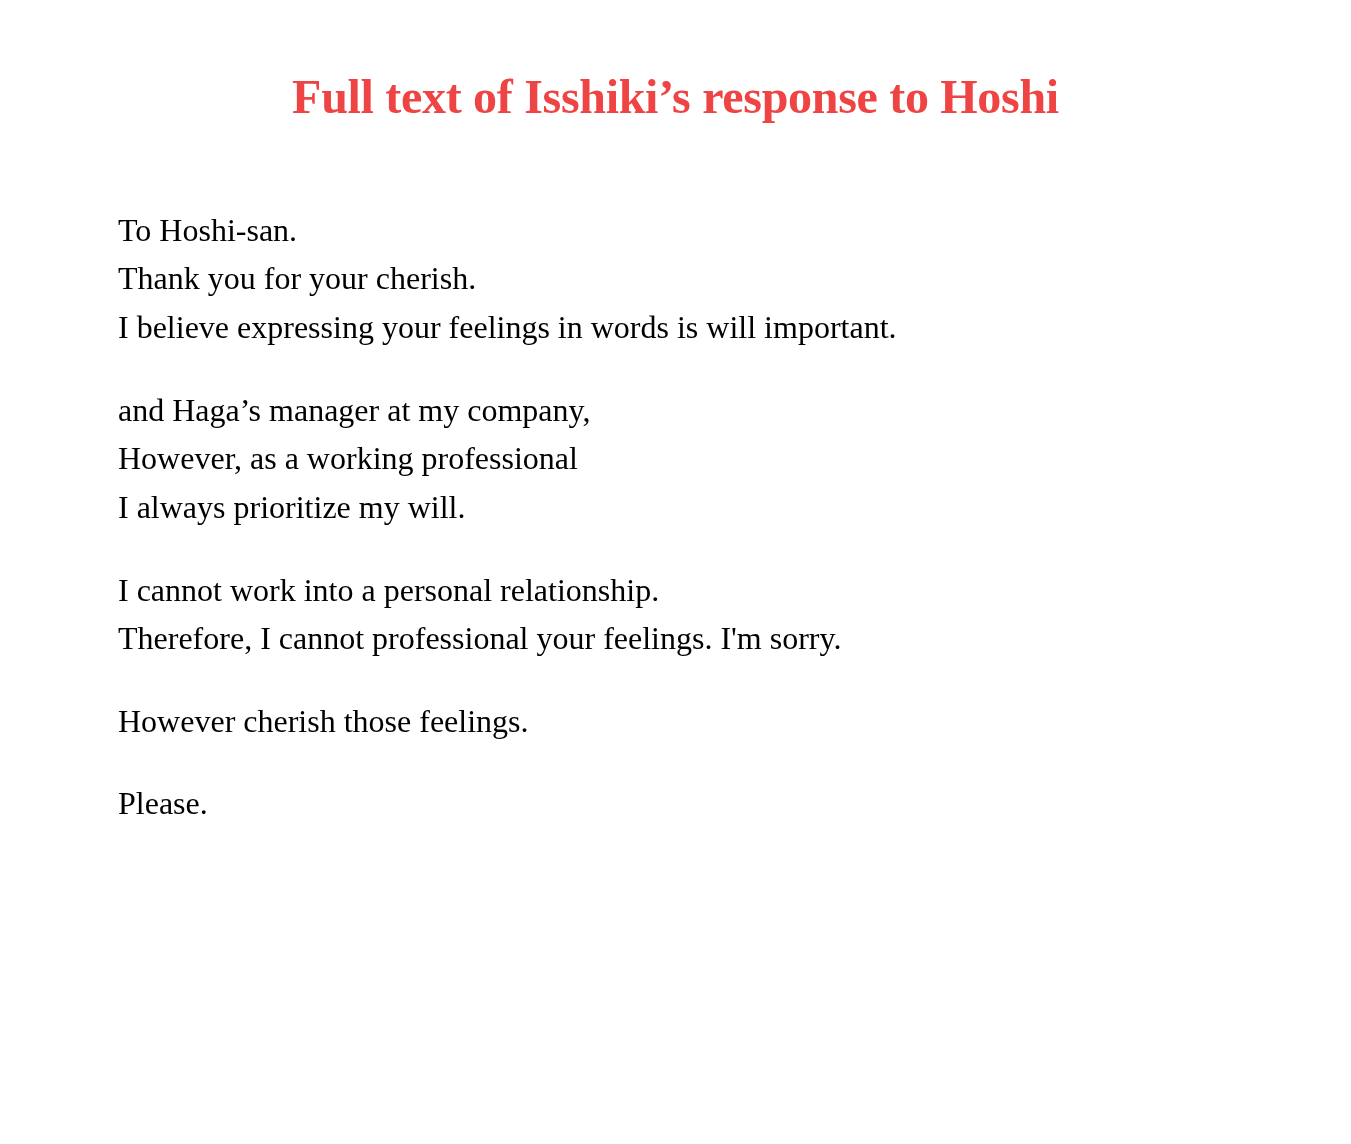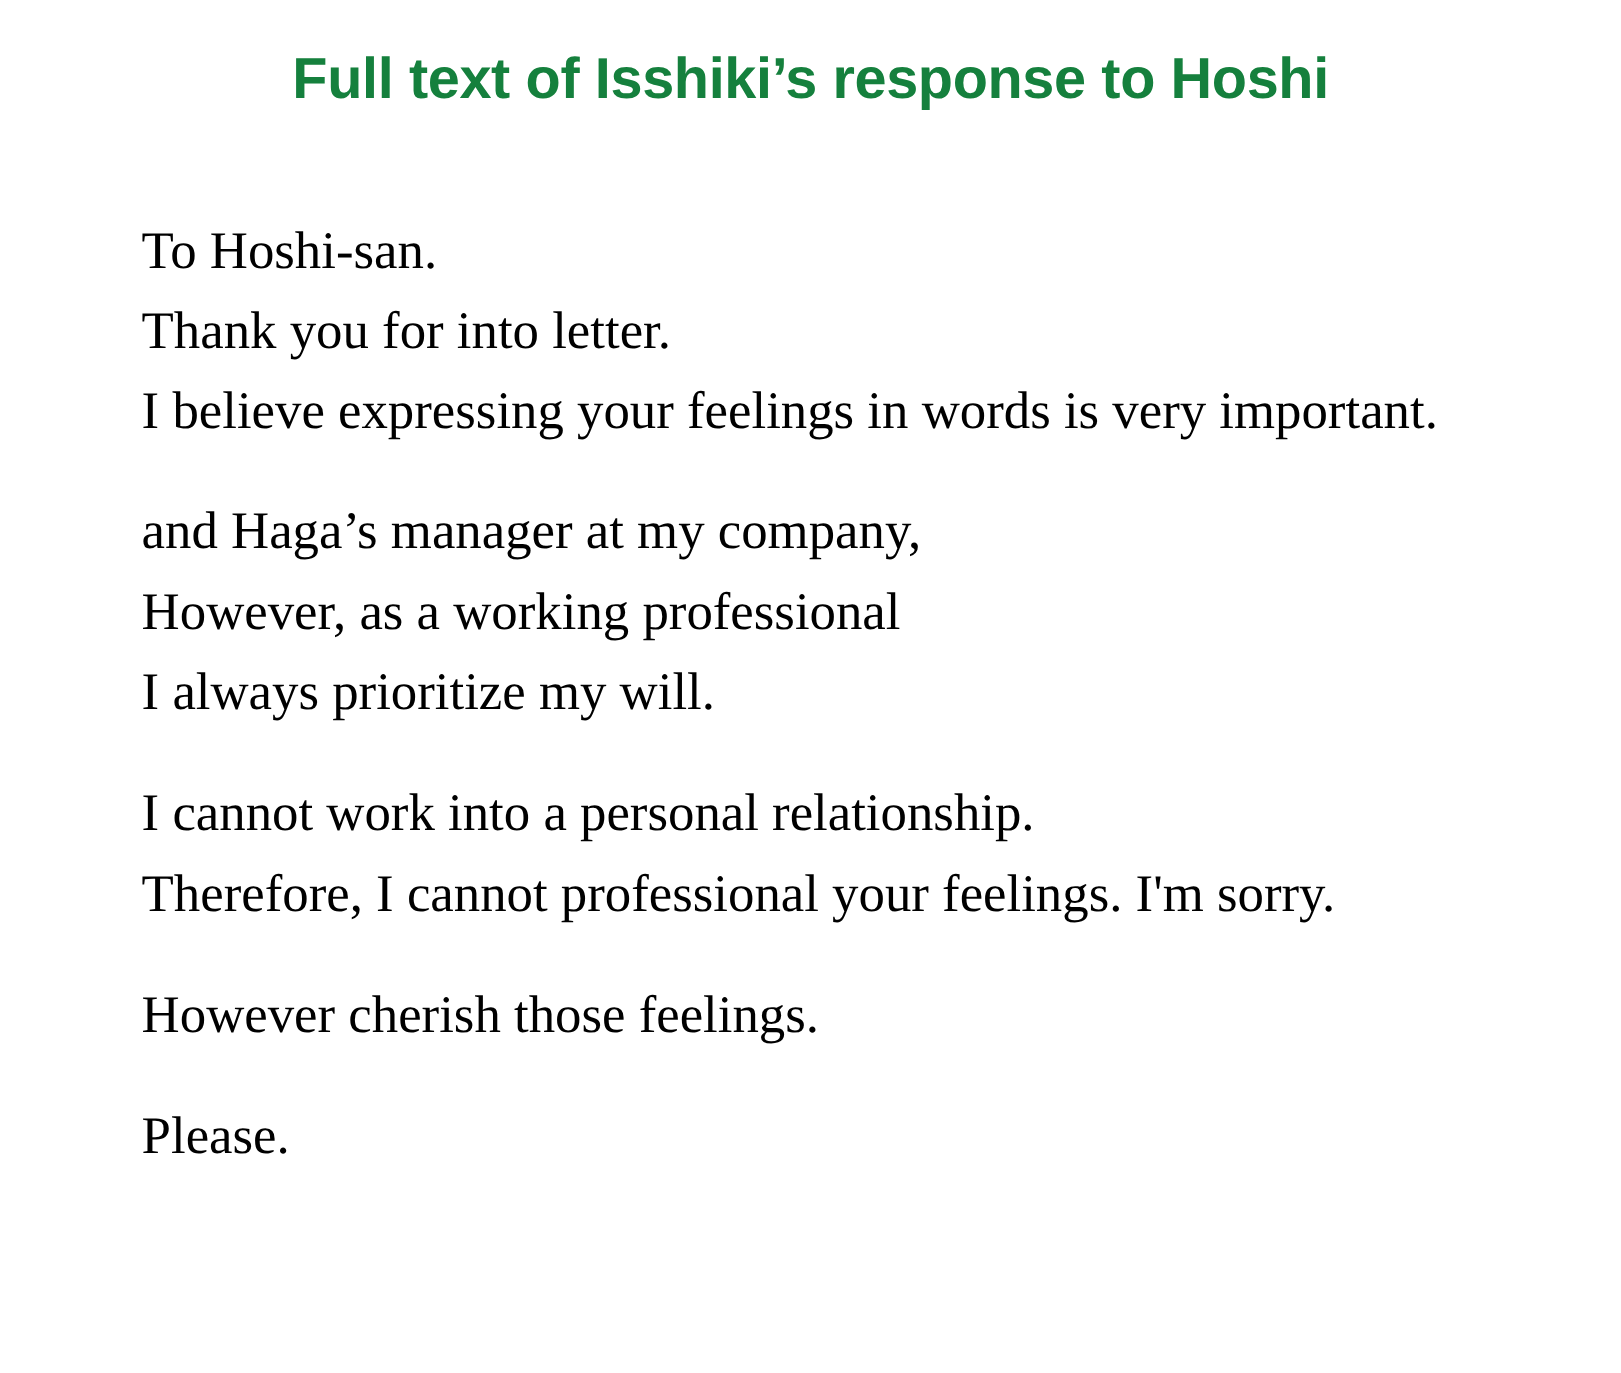--- a/index.html
+++ b/index.html
@@ -14,37 +14,37 @@
     font-family: "Liberation Serif", serif;
     color: #000000;
   }
   .page {
     position: relative;
     width: 1351px;
     height: 1144px;
     box-sizing: border-box;
   }
   .doc-title {
-    font-family: Liberation Sans, sans-serif;
+    font-family: Liberation Serif, serif;
     font-weight: 700;
     font-size: 48px;
     line-height: 1.1;
     text-align: center;
-    color: #15803d;
+    color: #ef4444;
     margin: 0;
-    padding-top: 41px;
+    padding-top: 71px;
     letter-spacing: -0.3px;
   }
   .letter-body {
     margin: 0;
     padding-left: 118px;
     padding-right: 80px;
     padding-top: 82px;
     font-family: "Liberation Serif", serif;
-    font-size: 44px;
+    font-size: 32px;
     line-height: 1.52;
     color: #000000;
   }
   .para {
     margin: 0 0 34px 0;
   }
   .para:last-child {
     margin-bottom: 0;
   }
   .line {
@@ -56,22 +56,22 @@
 <body>
 
 <div class="page">
 
   <h1 class="doc-title">Full text of Isshiki’s response to Hoshi</h1>
 
   <div class="letter-body">
 
     <p class="para">
       <span class="line">To Hoshi-san.</span>
-      <span class="line">Thank you for into letter.</span>
-      <span class="line">I believe expressing your feelings in words is very important.</span>
+      <span class="line">Thank you for your cherish.</span>
+      <span class="line">I believe expressing your feelings in words is will important.</span>
     </p>
 
     <p class="para">
       <span class="line">and Haga’s manager at my company,</span>
       <span class="line">However, as a working professional</span>
       <span class="line">I always prioritize my will.</span>
     </p>
 
     <p class="para">
       <span class="line">I cannot work into a personal relationship.</span>

